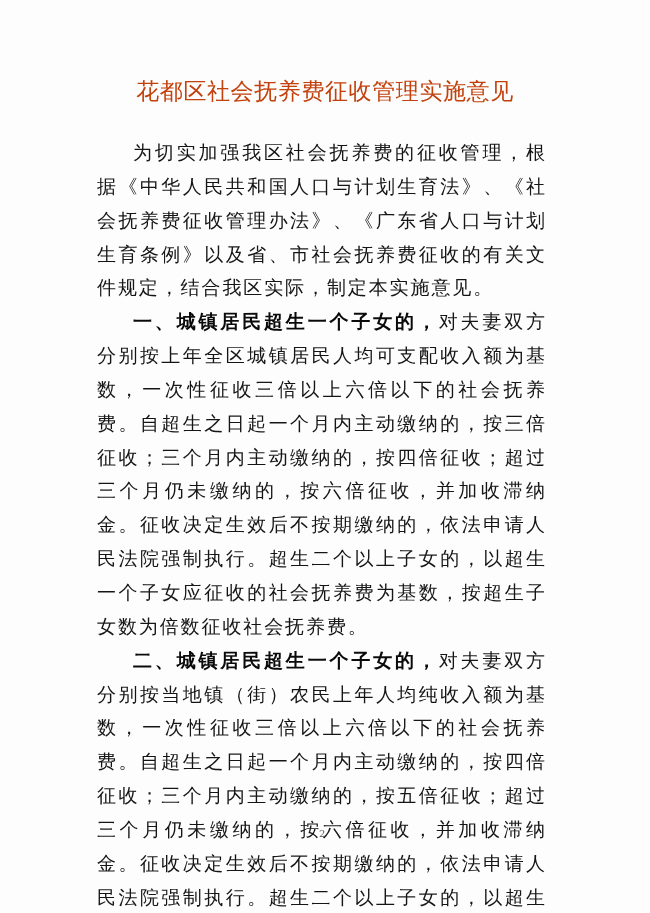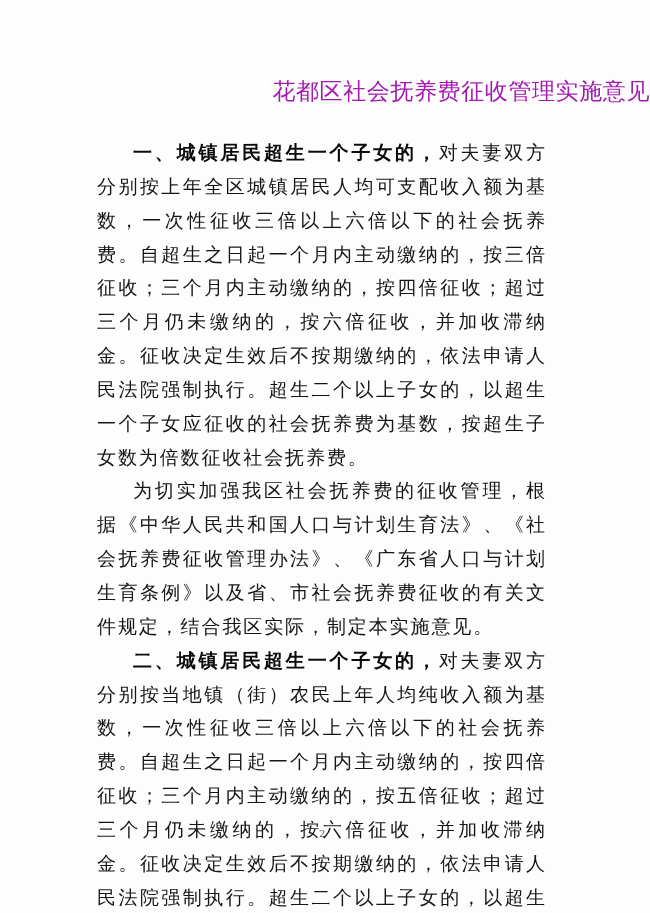--- a/index.html
+++ b/index.html
@@ -2,23 +2,23 @@
 <html><head>
   <meta charset="utf-8">
   <style>
     html, body { margin: 0; padding: 0; }
     body {
       width: 650px; height: 913px; background: #ffffff; position: relative; overflow: hidden;
       font-family: "DejaVu Serif", "Liberation Serif", serif; color: #111111;
     }
     .page { position: absolute; left: 0; top: 0; width: 650px; height: 913px; background: #fdfdfd; }
     .title {
-      position: absolute; left: 0; width: 650px; top: 76px; text-align: right;
+      position: absolute; left: 0; width: 650px; top: 76px; text-align: center;
       font-family: "DejaVu Sans", "Liberation Sans", sans-serif;
-      font-size: 23px; letter-spacing: 0.6px; color: #a21caf; line-height: 30px;
+      font-size: 23px; letter-spacing: 0.6px; color: #c2410c; line-height: 30px;
     }
     .body {
       position: absolute; left: 97px; top: 136px; width: 450px;
     }
     .para {
       margin: 0; font-size: 19px; line-height: 33.85px; letter-spacing: 1.9px;
       text-indent: 36px; text-align: justify; text-align-last: left; color: #151515;
     }
     .para .lead { font-weight: bold; color: #0a0a0a; }
     .page-number {
@@ -26,19 +26,19 @@
       font-family: "DejaVu Serif", serif;
     }
   </style>
 </head>
 <body>
 
 <div class="page">
   <div class="title">花都区社会抚养费征收管理实施意见</div>
 
   <div class="body">
+    <p class="para"><span class="lead"></span><span>为切实加强我区社会抚养费的征收管理，根据《中华人民共和国人口与计划生育法》、《社会抚养费征收管理办法》、《广东省人口与计划生育条例》以及省、市社会抚养费征收的有关文件规定，结合我区实际，制定本实施意见。</span></p>
     <p class="para"><span class="lead">一、城镇居民超生一个子女的，</span><span>对夫妻双方分别按上年全区城镇居民人均可支配收入额为基数，一次性征收三倍以上六倍以下的社会抚养费。自超生之日起一个月内主动缴纳的，按三倍征收；三个月内主动缴纳的，按四倍征收；超过三个月仍未缴纳的，按六倍征收，并加收滞纳金。征收决定生效后不按期缴纳的，依法申请人民法院强制执行。超生二个以上子女的，以超生一个子女应征收的社会抚养费为基数，按超生子女数为倍数征收社会抚养费。</span></p>
-    <p class="para"><span class="lead"></span><span>为切实加强我区社会抚养费的征收管理，根据《中华人民共和国人口与计划生育法》、《社会抚养费征收管理办法》、《广东省人口与计划生育条例》以及省、市社会抚养费征收的有关文件规定，结合我区实际，制定本实施意见。</span></p>
     <p class="para"><span class="lead">二、城镇居民超生一个子女的，</span><span>对夫妻双方分别按当地镇（街）农民上年人均纯收入额为基数，一次性征收三倍以上六倍以下的社会抚养费。自超生之日起一个月内主动缴纳的，按四倍征收；三个月内主动缴纳的，按五倍征收；超过三个月仍未缴纳的，按六倍征收，并加收滞纳金。征收决定生效后不按期缴纳的，依法申请人民法院强制执行。超生二个以上子女的，以超生一个子女应征收的社会抚养费为基数，按超生子女数为倍数征收社会抚养费。</span></p>
   </div>
 
   <div class="page-number">2</div>
 </div>
 
 </body></html>

